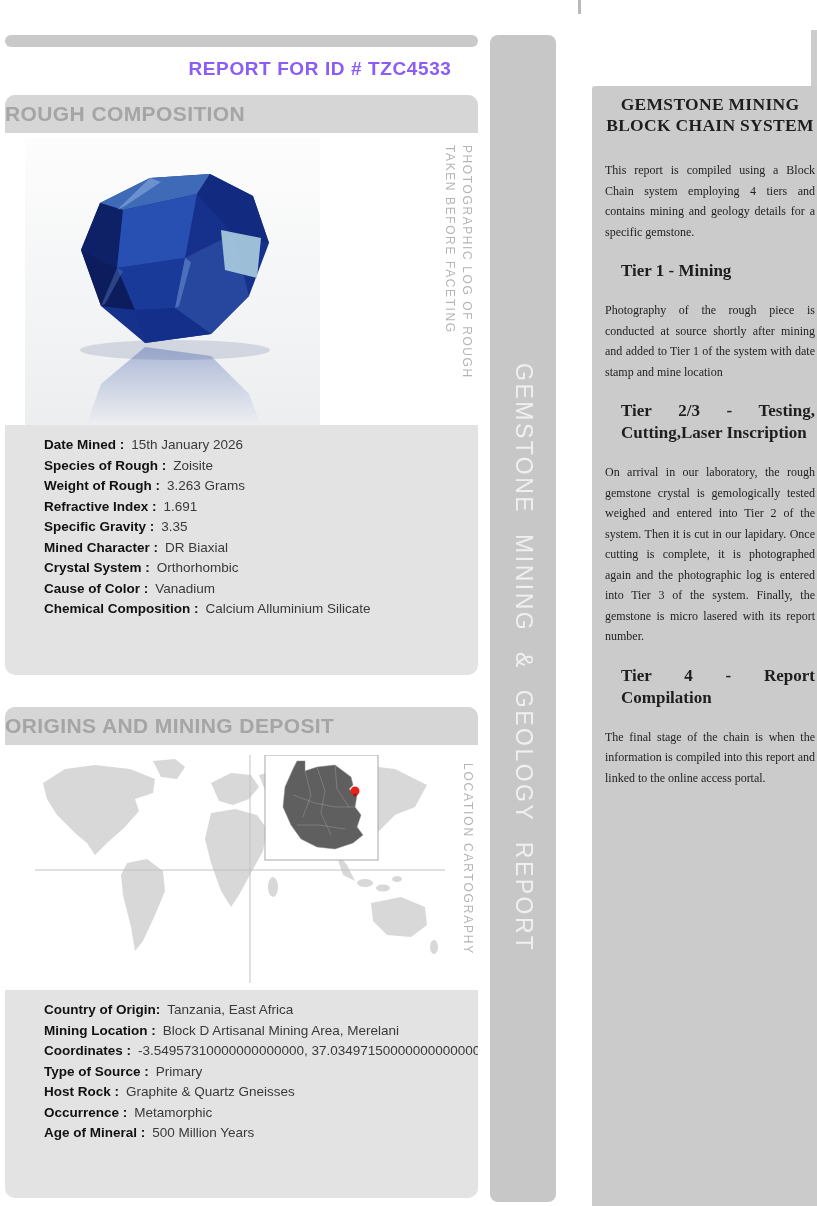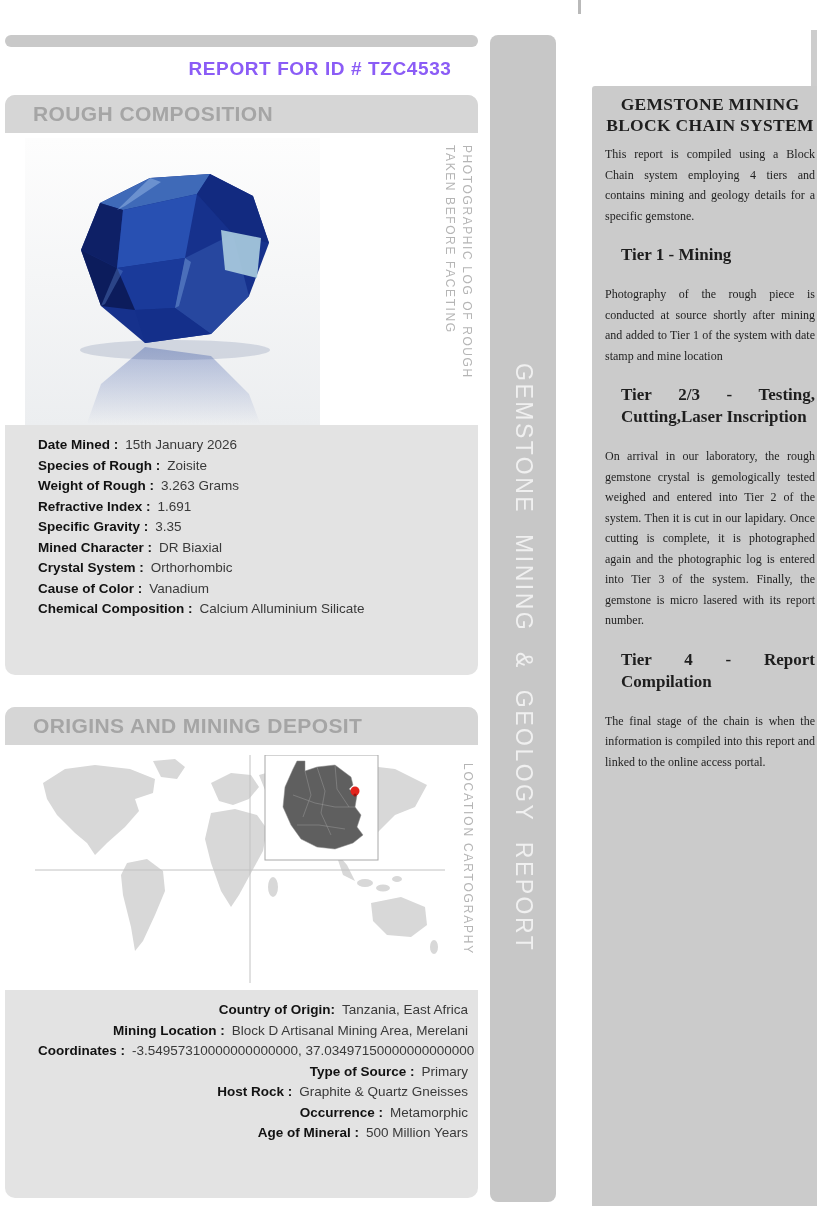--- a/index.html
+++ b/index.html
@@ -16,28 +16,28 @@
 
   .report-title{
     left:120px;top:58px;width:400px;text-align:center;
     font-size:19px;font-weight:bold;color:#8b5cf6;letter-spacing:0.6px;
   }
 
   
   .panel{background:#e3e3e3;border-radius:10px;overflow:hidden;}
   .panel-header{
     height:38px;background:#d6d6d6;display:flex;align-items:center;
-    padding-left:28px;font-size:21px;font-weight:bold;color:#a5a5a5;letter-spacing:0.4px;
+    font-size:21px;font-weight:bold;color:#a5a5a5;letter-spacing:0.4px;
   }
   .sec1{left:5px;top:95px;width:473px;height:580px;}
-  .sec2{left:5px;top:707px;width:473px;height:491px;text-align:right;}
+  .sec2{left:5px;top:707px;width:473px;height:491px;}
   .white-band{position:relative;background:#ffffff;}
   .sec1 .white-band{height:292px;}
   .sec2 .white-band{height:245px;}
-  .gray-band{padding:13px 10px 0 33px;}
+  .gray-band{padding:13px 10px 0 33px;margin-left:6px;}
 
   .field-row{margin-bottom:6.5px;font-size:13.5px;line-height:14px;white-space:nowrap;}
   .field-label{font-weight:bold;color:#121212;}
   .field-value{color:#3a3a3a;margin-left:7px;}
 
   .photo-frame{position:absolute;left:20px;top:5px;width:295px;height:287px;}
   .v-caption{
     position:absolute;right:3px;top:12px;
     writing-mode:vertical-rl;
     font-size:12px;letter-spacing:1.6px;color:#b5b5b5;line-height:17px;
@@ -60,21 +60,21 @@
     font-size:23px;color:#f0f0f0;letter-spacing:2.5px;word-spacing:11px;white-space:nowrap;
   }
 
   
   .sidebar{
     left:592px;top:86px;width:210px;height:1120px;background:#cbcbcb;border-radius:3px;
     padding:8px 13px 0 13px;box-sizing:content-box;
     font-family:"Liberation Serif", serif;color:#1e1e1e;
   }
   .sidebar h1{
-    font-size:17.5px;line-height:21px;text-align:center;margin:0 0 8px 0;
+    font-size:17.5px;line-height:21px;text-align:center;margin:0 0 24px 0;
     font-weight:bold;letter-spacing:0.3px;
   }
   .sidebar p{
     font-size:12px;line-height:20.5px;text-align:justify;margin:0 0 18px 0;
   }
   .sidebar h2{
     font-size:17px;line-height:22px;text-align:justify;font-weight:bold;margin:0 0 18px 16px;
   }
   .sidebar p.last{margin-bottom:0;}
 </style>

